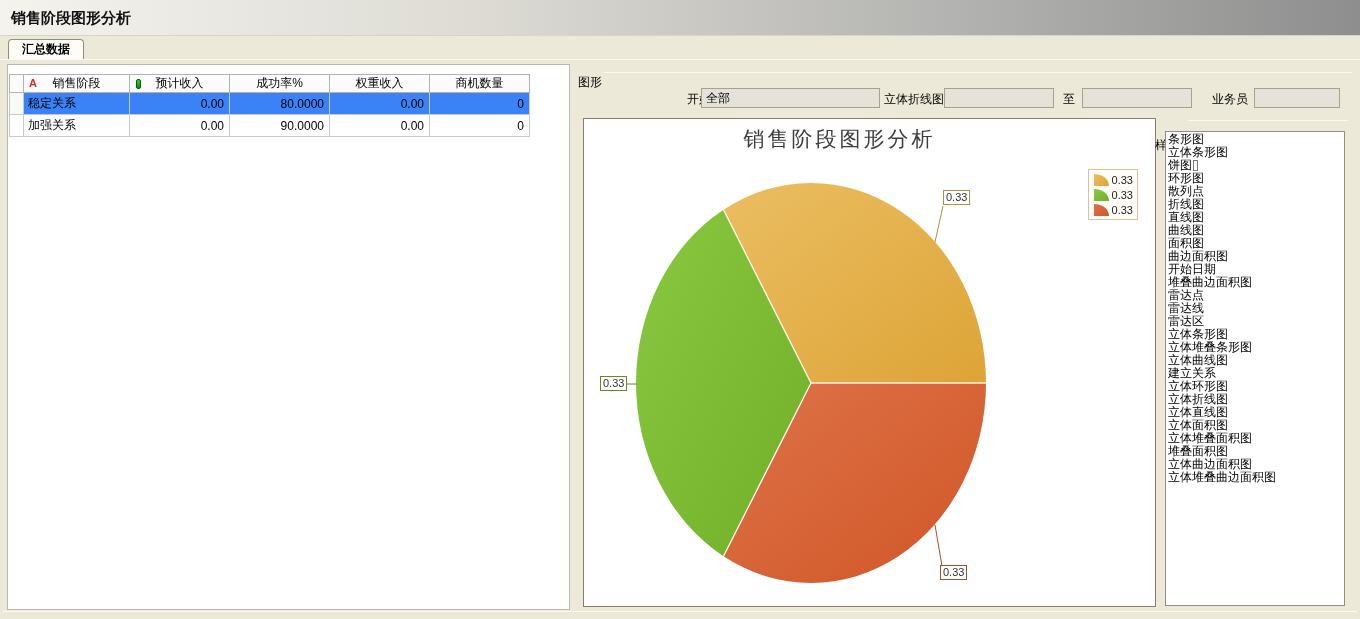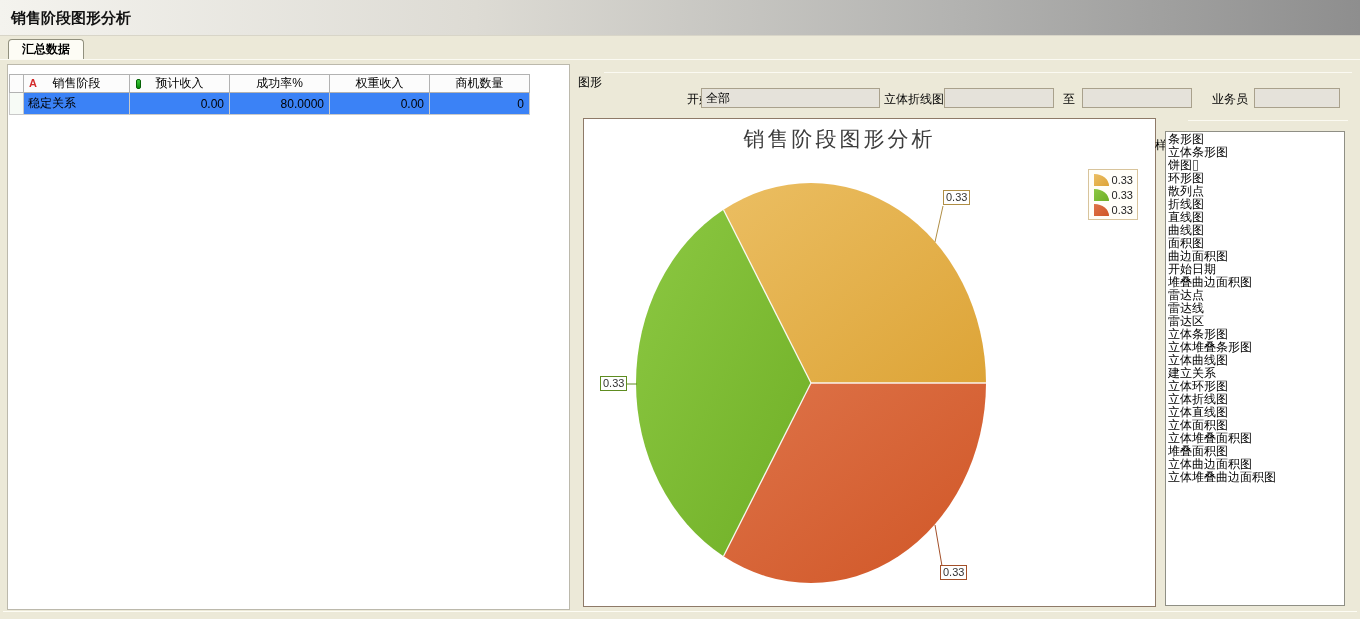--- a/index.html
+++ b/index.html
@@ -119,20 +119,28 @@
             <th><span>权重收入</span></th>
             <th><span>商机数量</span></th>
           </tr>
         </thead>
         <tbody>
             <tr class="r1">
               <td class="ind"></td>
               <td class="c-stage">稳定关系</td>
               <td class="num">0.00</td>
               <td class="num">80.0000</td>
+              <td class="num">0.00</td>
+              <td class="num">0</td>
+            </tr>
+            <tr class="r2">
+              <td class="ind"></td>
+              <td class="c-stage">加强关系</td>
+              <td class="num">0.00</td>
+              <td class="num">90.0000</td>
               <td class="num">0.00</td>
               <td class="num">0</td>
             </tr>
           </tbody>
       </table>
     </div>
 
     <div class="grp-label" style="left:578px; top:14px;">图形</div>
     <div class="grp-line" style="left:604px; top:12px; right:8px;"></div>
 

